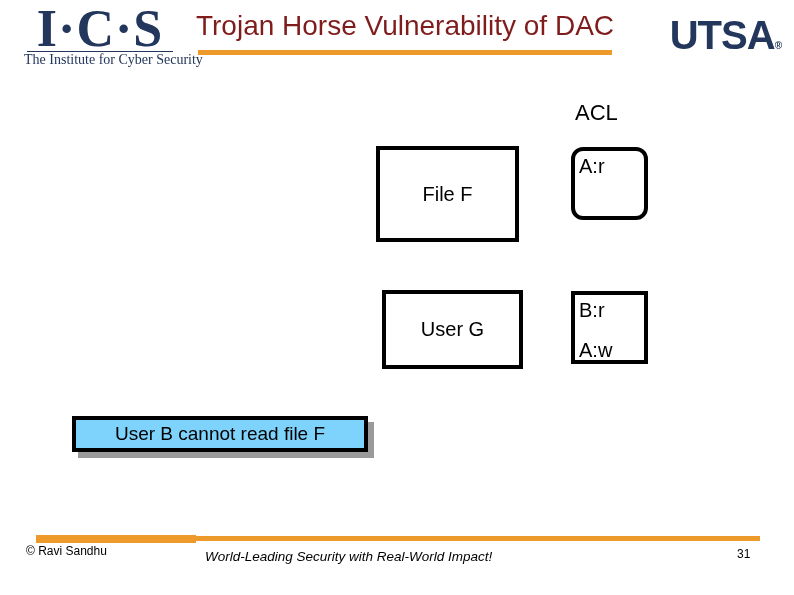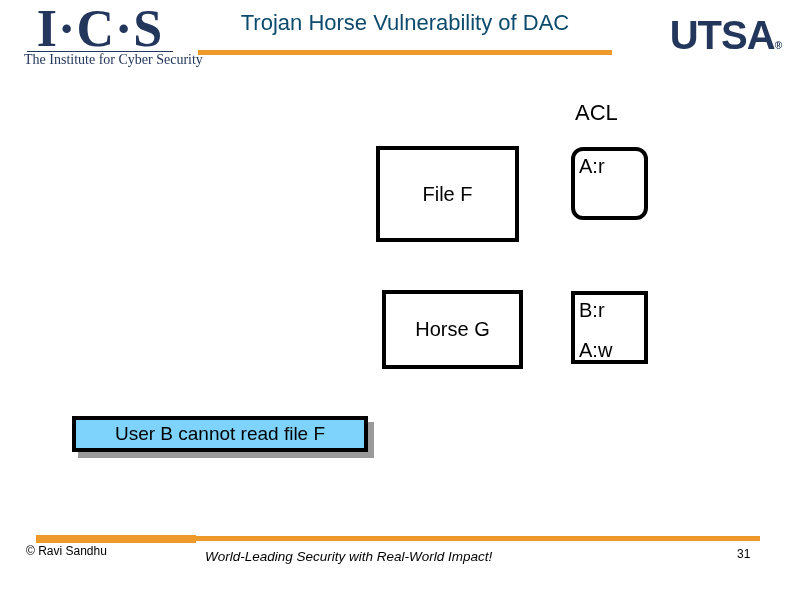--- a/index.html
+++ b/index.html
@@ -49,22 +49,22 @@
     color: #23365c;
     white-space: nowrap;
   }
 
   #slide-title {
     position: absolute;
     left: 180px;
     top: 10px;
     width: 450px;
     text-align: center;
-    font-size: 22px;
-    color: #0c4a6e;
+    font-size: 28px;
+    color: #7f1d1d;
     white-space: nowrap;
   }
   #title-rule {
     position: absolute;
     left: 198px;
     top: 50px;
     width: 414px;
     height: 5px;
     background: #ee9a2b;
   }
@@ -212,21 +212,21 @@
 
   <div id="file-f-box" class="file-box">
     <span>File F</span>
   </div>
 
   <div id="acl-box-f" class="acl-box">
     <div class="acl-entry-1">A:r</div>
   </div>
 
   <div id="file-g-box" class="file-box">
-    <span>Horse G</span>
+    <span>User G</span>
   </div>
 
   <div id="acl-box-g" class="acl-box">
     <div class="acl-entry-1">B:r</div>
     <div class="acl-entry-2">A:w</div>
   </div>
 
   <div id="callout-shadow"></div>
   <div id="callout-box">
     <span>User B cannot read file F</span>

